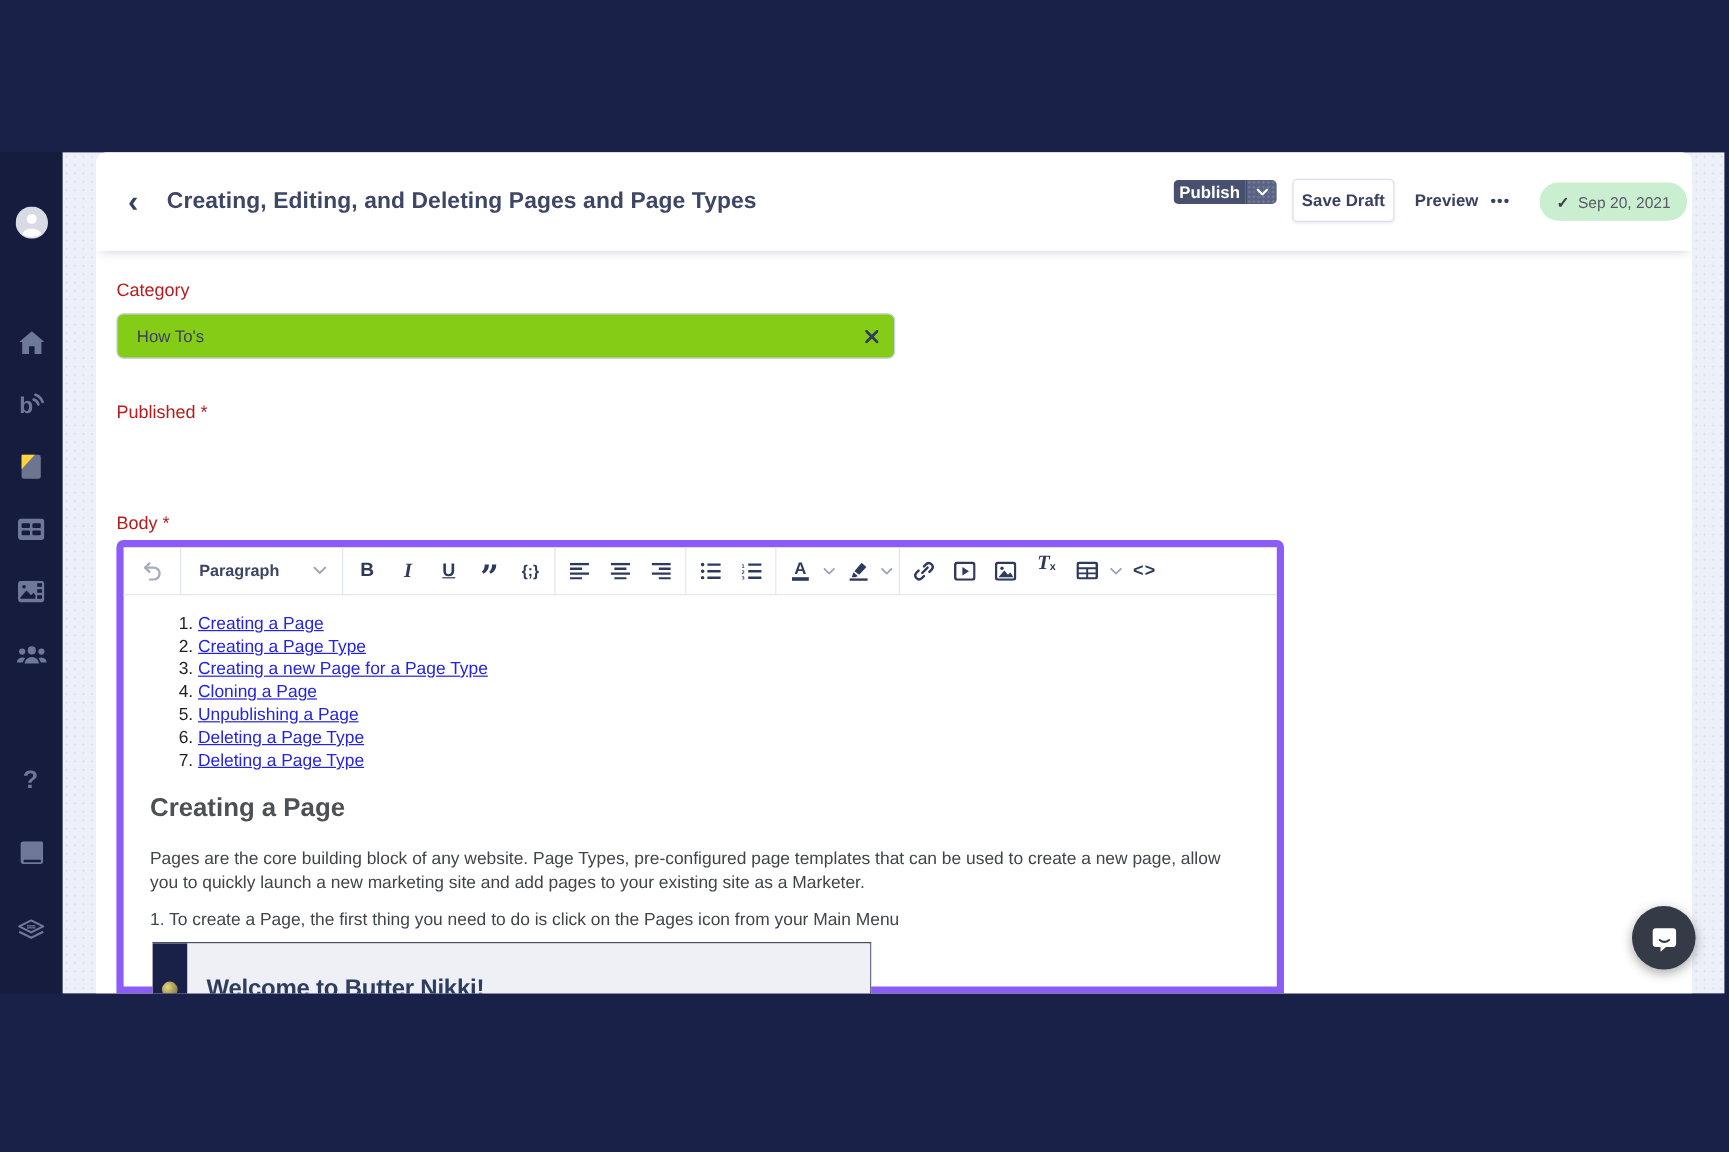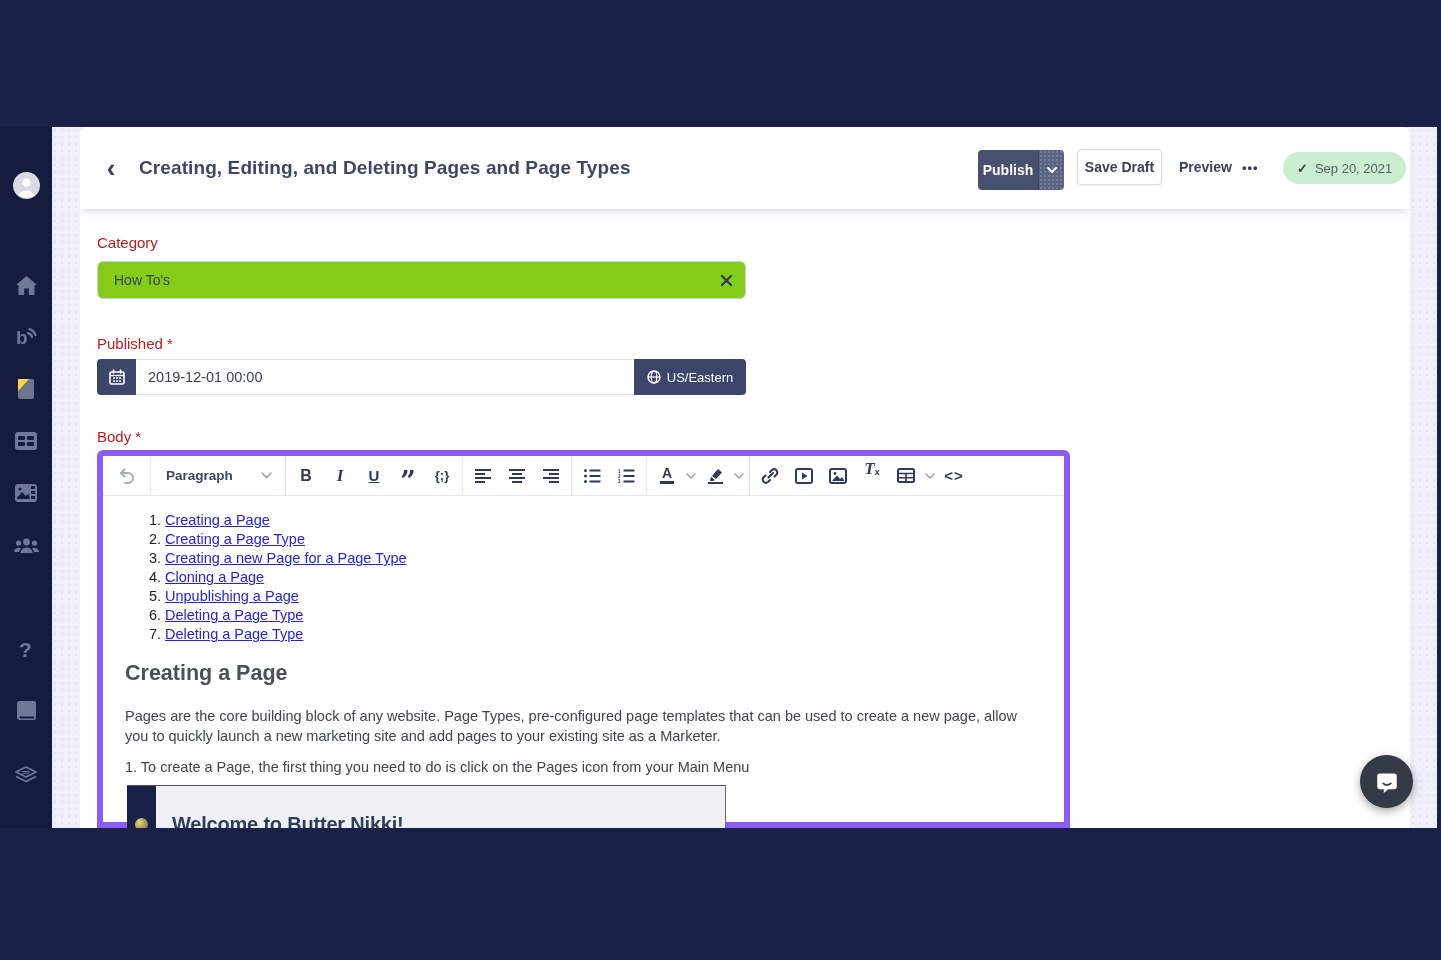--- a/index.html
+++ b/index.html
@@ -31,21 +31,21 @@
     background:#fff; border-radius:8px 8px 0 0; overflow:hidden;
   }
   .card-header {
     position:absolute; left:0; top:0; right:0; height:82px; background:#fff;
     box-shadow:0 4px 8px -3px rgba(45,62,110,0.25); z-index:5;
   }
   .back-btn { position:absolute; left:16px; top:24px; width:30px; height:34px; display:flex; align-items:center; justify-content:center;
     font-size:26px; font-weight:700; color:#3a4160; cursor:pointer; line-height:1; }
   .page-title { position:absolute; left:59px; top:0; height:82px; display:flex; align-items:center;
     font-size:19px; font-weight:700; color:#3e4665; letter-spacing:0.1px; }
-  .publish-group { position:absolute; left:898px; top:23px; height:40px; display:flex; border-radius:4px; overflow:hidden; cursor:pointer; }
+  .publish-group { position:absolute; left:898px; top:23px; height:20px; display:flex; border-radius:4px; overflow:hidden; cursor:pointer; }
   .publish-main { width:60px; background:#47506f; color:#fff; font-size:14px; font-weight:700; display:flex; align-items:center; justify-content:center; }
   .publish-caret { width:26px; background:#5a6384; border-left:1px solid #3b4464; display:flex; align-items:center; justify-content:center;
     background-image:radial-gradient(circle, rgba(255,255,255,0.16) 1px, transparent 1px); background-size:4px 4px; }
   .savedraft-btn { position:absolute; left:997px; top:22px; width:85px; height:36px; background:#fff; border:1px solid #d9dee9;
     border-radius:4px; box-shadow:0 1px 2px rgba(40,60,110,0.08); font-size:14px; font-weight:700; color:#3a4160;
     display:flex; align-items:center; justify-content:center; cursor:pointer; }
   .preview-btn { position:absolute; left:1093px; top:22px; height:36px; padding:0 6px; font-size:14px; font-weight:700; color:#3a4160;
     display:flex; align-items:center; cursor:pointer; }
   .more-btn { position:absolute; left:1156px; top:22px; height:36px; padding:0 6px; font-size:13px; font-weight:700; color:#3a4160;
     display:flex; align-items:center; letter-spacing:1px; cursor:pointer; }
@@ -222,39 +222,20 @@
     <div class="category-wrap">
       <input class="category-input" type="text" value="How To's" style="">
       <div class="clear-x">
         <svg width="11" height="11" viewBox="0 0 11 11">
           <path d="M1 1 L10 10 M10 1 L1 10" stroke="#2f3a5c" stroke-width="2.2" stroke-linecap="round"></path>
         </svg>
       </div>
     </div>
 
     <div class="field-label lab-published">Published *</div>
-    <div class="published-row">
-      <div class="cal-btn">
-        <svg width="16" height="16" viewBox="0 0 16 16">
-          <rect x="1" y="3" width="14" height="12" rx="1.5" fill="none" stroke="#fff" stroke-width="1.6"></rect>
-          <path d="M1 6.5 h14" stroke="#fff" stroke-width="1.4"></path>
-          <path d="M4.5 1 v3 M11.5 1 v3" stroke="#fff" stroke-width="1.6" stroke-linecap="round"></path>
-          <path d="M4 9 h2 M7 9 h2 M10 9 h2 M4 12 h2 M7 12 h2 M10 12 h2" stroke="#fff" stroke-width="1.4"></path>
-        </svg>
-      </div>
-      <input class="published-input" type="text" value="2019-12-01 00:00" style="">
-      <div class="tz-btn">
-        <svg width="14" height="14" viewBox="0 0 14 14">
-          <circle cx="7" cy="7" r="6" fill="none" stroke="#fff" stroke-width="1.4"></circle>
-          <ellipse cx="7" cy="7" rx="2.8" ry="6" fill="none" stroke="#fff" stroke-width="1.2"></ellipse>
-          <path d="M1 7 h12" stroke="#fff" stroke-width="1.2"></path>
-        </svg>
-        <span>US/Eastern</span>
-      </div>
-    </div>
 
     <div class="field-label lab-body">Body *</div>
 
     <div class="editor">
       <div class="toolbar">
         <div class="tb-btn tb-undo">
           <svg width="18" height="16" viewBox="0 0 18 16">
             <path d="M3 5 h7 a5 5 0 0 1 0 10 h-3" fill="none" stroke="#a7adc0" stroke-width="2" stroke-linecap="round"></path>
             <path d="M6.5 1.5 L3 5 L6.5 8.5" fill="none" stroke="#a7adc0" stroke-width="2" stroke-linecap="round" stroke-linejoin="round"></path>
           </svg>

